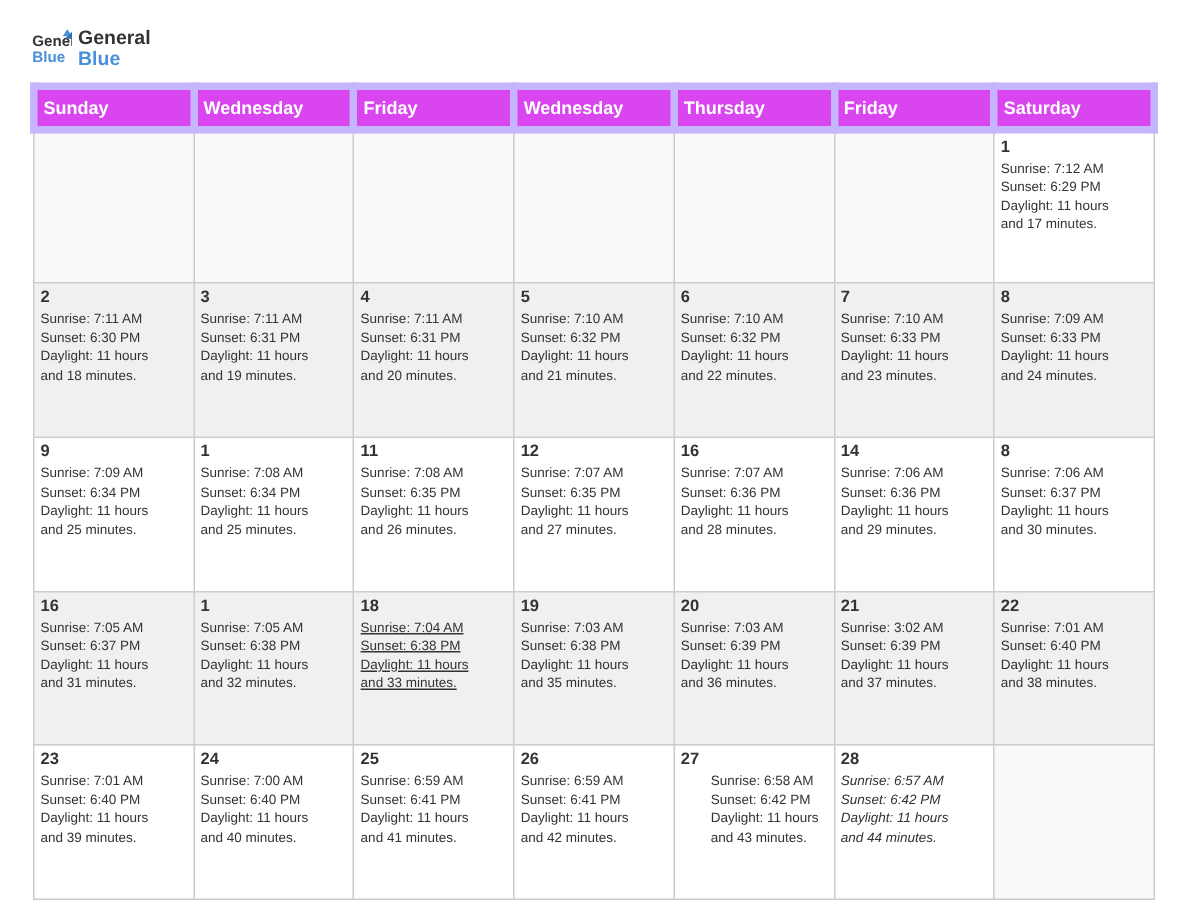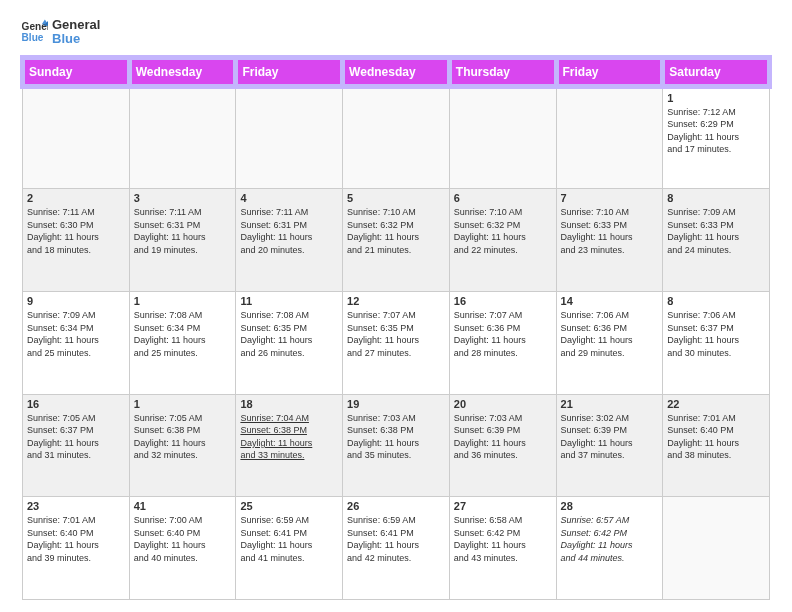--- a/index.html
+++ b/index.html
@@ -290,21 +290,21 @@
         </tr>
         <tr>
           <td>
             <span class="day-num">23</span>
             <div class="day-info" style="white-space: pre-line;">Sunrise: 7:01 AM
 Sunset: 6:40 PM
 Daylight: 11 hours
 and 39 minutes.</div>
           </td>
           <td>
-            <span class="day-num">41</span>
+            <span class="day-num">24</span>
             <div class="day-info" style="white-space: pre-line;">Sunrise: 7:00 AM
 Sunset: 6:40 PM
 Daylight: 11 hours
 and 40 minutes.</div>
           </td>
           <td>
             <span class="day-num">25</span>
             <div class="day-info" style="white-space: pre-line;">Sunrise: 6:59 AM
 Sunset: 6:41 PM
 Daylight: 11 hours
@@ -312,21 +312,21 @@
           </td>
           <td>
             <span class="day-num">26</span>
             <div class="day-info" style="white-space: pre-line;">Sunrise: 6:59 AM
 Sunset: 6:41 PM
 Daylight: 11 hours
 and 42 minutes.</div>
           </td>
           <td>
             <span class="day-num">27</span>
-            <div class="day-info" style="white-space: pre-line;">Sunrise: 6:58 AM
+            <div class="day-info" style="white-space: pre-line; margin-left: 20px;">Sunrise: 6:58 AM
 Sunset: 6:42 PM
 Daylight: 11 hours
 and 43 minutes.</div>
           </td>
           <td>
             <span class="day-num">28</span>
             <div class="day-info" style="white-space: pre-line; font-style: italic;">Sunrise: 6:57 AM
 Sunset: 6:42 PM
 Daylight: 11 hours
 and 44 minutes.</div>

